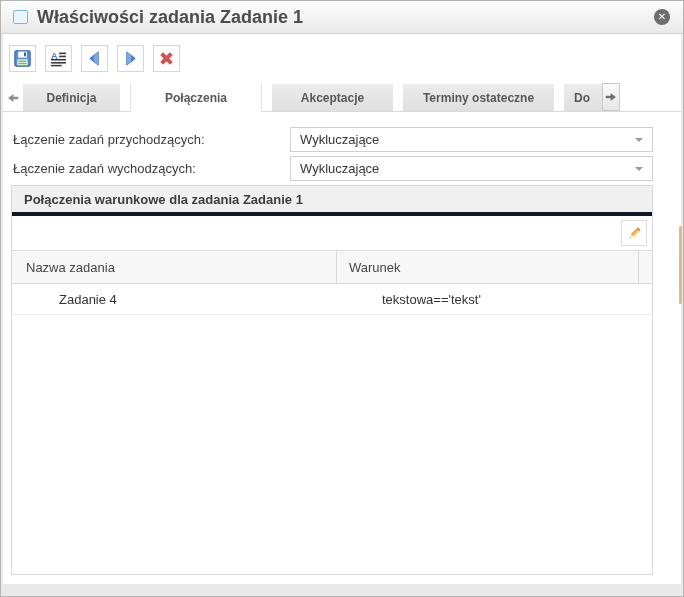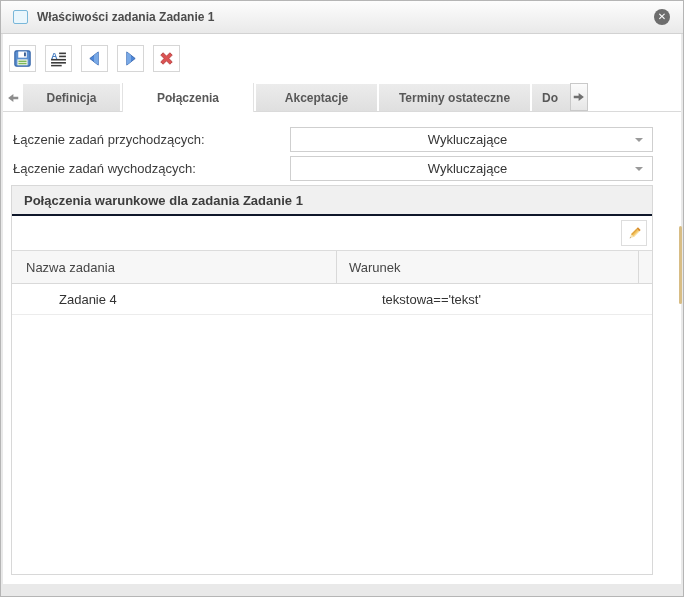--- a/index.html
+++ b/index.html
@@ -25,21 +25,21 @@
   .win-icon {
     width:15px; height:14px;
     border:1px solid #79b7d9;
     background:#eaf6fc;
     border-radius:2px;
     margin-right:9px;
     flex:0 0 auto;
   }
   .title {
     flex:1;
-    font-size:12px; font-weight:bold; color:#4c4c4c;
+    font-size:18px; font-weight:bold; color:#4c4c4c;
     white-space:nowrap; overflow:hidden;
   }
   .close-btn {
     width:16px; height:16px; border-radius:50%;
     background:#6d6d6d;
     color:#fff; font-size:10px; font-weight:bold;
     display:flex; align-items:center; justify-content:center;
     cursor:pointer; line-height:1;
   }
 
@@ -81,21 +81,21 @@
   .tab-scroll.right {
     width:18px; height:28px;
     border:1px solid #c9c9c9;
     background:linear-gradient(#fbfbfb,#e6e6e6);
     cursor:pointer;
   }
   .tab-scroll svg { width:12px; height:12px; display:block; }
   .tab {
     height:27px;
     background:linear-gradient(#ececec,#dfdfdf);
-    margin-right:2px;
+    margin-right:10px;
     display:flex; align-items:center; justify-content:center;
     font-size:12px; font-weight:bold; color:#585858;
     cursor:pointer;
     white-space:nowrap; overflow:hidden;
     flex:0 0 auto;
   }
   .tab.active {
     background:#fff;
     height:29px;
     margin-bottom:-1px;
@@ -122,42 +122,41 @@
     padding-left:2px;
     flex:0 0 auto;
   }
   .dropdown {
     flex:1; height:25px;
     border:1px solid #cfcfcf;
     background:#fff;
     display:flex; align-items:center;
     padding:0 9px;
     cursor:pointer;
-    text-align:center;
   }
   .dropdown-value { flex:1; font-size:13px; color:#353535; }
   .chevron {
     width:0; height:0;
     border-left:4px solid transparent;
     border-right:4px solid transparent;
     border-top:4px solid #9a9a9a;
   }
 
   
   .panel {
     margin-top:4px;
     border:1px solid #d8d8d8;
     height:390px;
     display:flex; flex-direction:column;
     background:#fff;
   }
   .panel-header {
     height:30px; flex:0 0 auto;
     background:#f0f0f0;
-    border-bottom:2px solid #0f172a;
+    border-bottom:4px solid #0f172a;
     display:flex; align-items:center;
     padding-left:12px;
     font-size:13px; font-weight:bold; color:#3d3d3d;
   }
   .panel-toolbar {
     height:34px; flex:0 0 auto;
     display:flex; align-items:center; justify-content:flex-end;
     padding-right:5px;
     background:#fff;
   }

